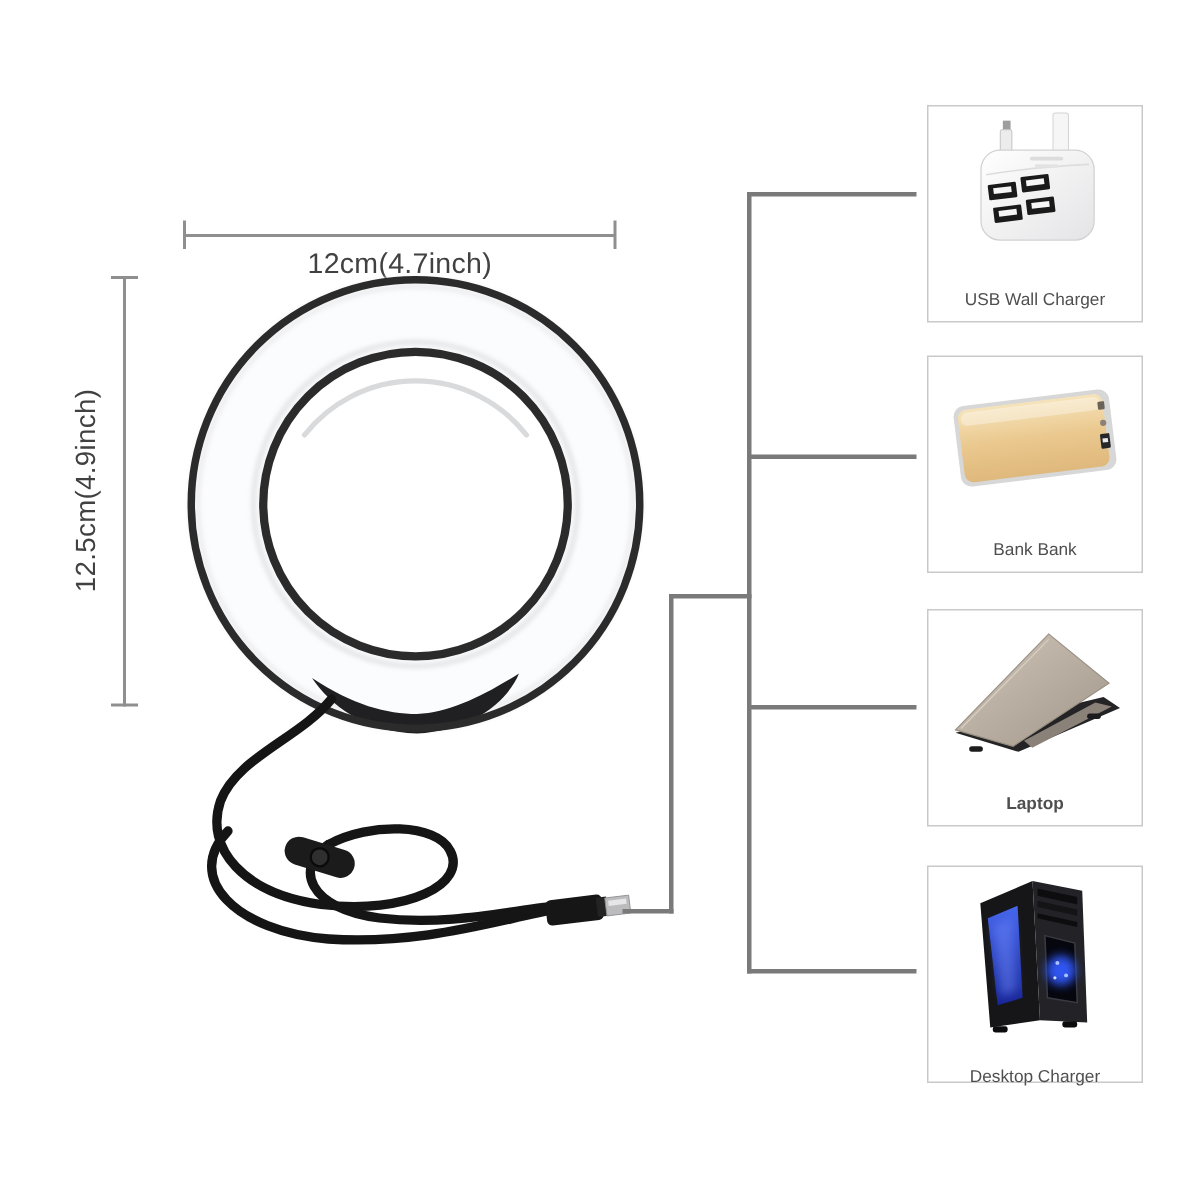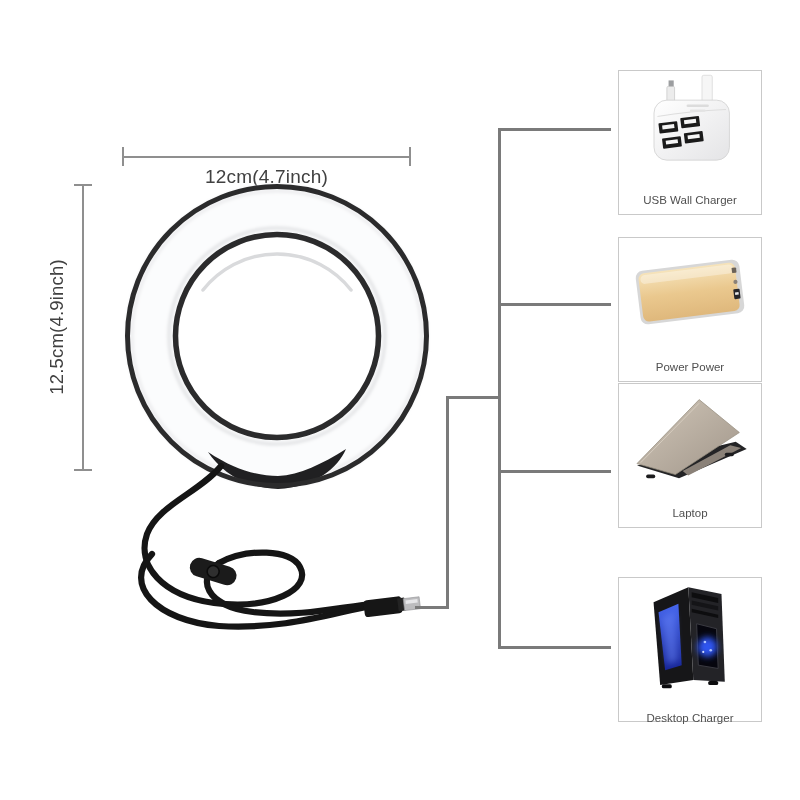--- a/index.html
+++ b/index.html
@@ -154,24 +154,24 @@
           <rect x="12" y="25" width="116" height="60" rx="8" fill="#d7d7d7"></rect>
           <rect x="15" y="28" width="108" height="54" rx="6.5" fill="url(#pbGold)"></rect>
           <rect x="17" y="30" width="104" height="10" rx="5" fill="#ffffff" opacity="0.35"></rect>
           <rect x="119" y="34" width="5" height="6" rx="1" fill="#6b6258"></rect>
           <circle cx="121.5" cy="50" r="2.3" fill="#8a8178"></circle>
           <rect x="118" y="58" width="7" height="11" rx="1" fill="#26262a"></rect>
           <rect x="119.5" y="61.5" width="4" height="3" fill="#e8e8e8"></rect>
         </g>
       </svg>
     </div>
-    <div class="card-label">Power Power</div>
-  </div>
-
-  <div class="card" style="top:383px;">
+    <div class="card-label">Bank Bank</div>
+  </div>
+
+  <div class="card" style="top:406px;font-weight:bold;">
     <div class="card-art">
       <svg width="128" height="104" viewBox="0 0 140 112">
         <defs>
           <linearGradient id="lapLid" x1="0" y1="0" x2="1" y2="1">
             <stop offset="0" stop-color="#d0c6b8"></stop>
               <stop offset="1" stop-color="#a1968a"></stop>
           </linearGradient>
         </defs>
         <polygon points="12,86 58,100 132,68 120,60" fill="#242426"></polygon>
         <polygon points="62,92 114,64 126,67 68,97" fill="#8a8178"></polygon>

